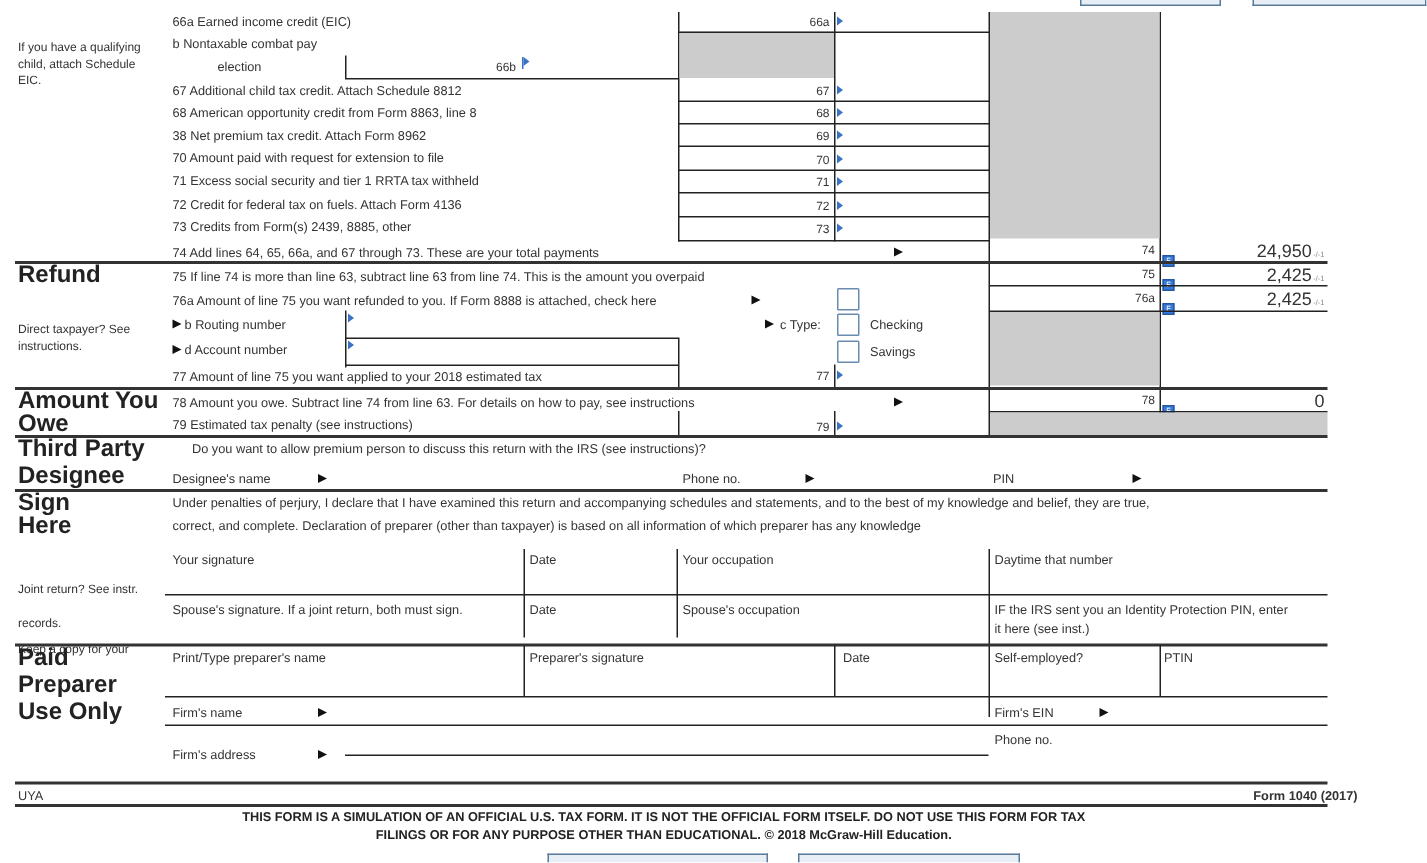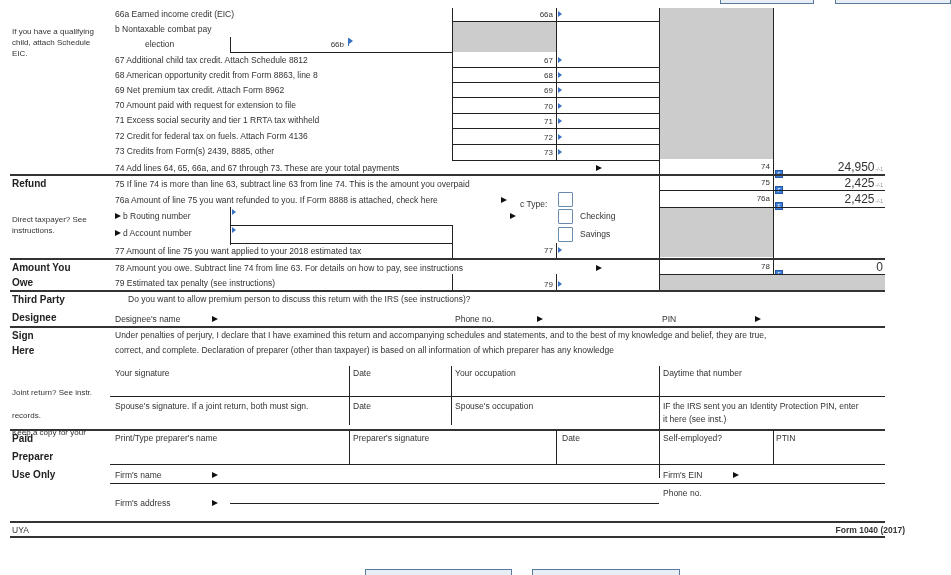--- a/index.html
+++ b/index.html
@@ -1,19 +1,19 @@
 <!DOCTYPE html>
 <html><head>
 <meta charset="utf-8">
 <style>
   * { box-sizing: border-box; margin: 0; padding: 0; }
   html, body { width: 951px; height: 575px; background: #ffffff; overflow: hidden; }
   body { position: relative; font-family: "Liberation Sans", sans-serif; color: #222; }
   .t { position: absolute; font-size: 8.5px; color: #333; white-space: nowrap; line-height: 10px; }
-  .sec { position: absolute; font-size: 10px; font-weight: bold; color: #222; line-height: 14px; }
+  .sec { position: absolute; font-size: 16px; font-weight: bold; color: #222; line-height: 14px; }
   .hl { position: absolute; height: 0; border-top: 1px solid #222; }
   .hl2 { position: absolute; height: 0; border-top: 2px solid #333; }
   .vl { position: absolute; width: 0; border-left: 1px solid #222; }
   .shade { position: absolute; background: #cccccc; }
   .lnum { position: absolute; font-size: 8px; color: #333; text-align: right; line-height: 10px; }
   .flag { position: absolute; width: 0; height: 0; border-top: 3px solid transparent; border-bottom: 3px solid transparent; border-left: 4px solid #3a73c4; }
   .flagpole { position: absolute; width: 0; border-left: 1px solid #3a73c4; height: 8px; }
   .badge { position: absolute; width: 8px; height: 8px; background: #3a7bd5; border: 1px solid #2559a8; font-size: 5px; color: #fff; line-height: 6px; text-align: center; }
   .amt { position: absolute; font-size: 12px; color: #333; text-align: right; line-height: 13px; }
   .amt small { font-size: 5px; color: #888; margin-left: 1px; }
@@ -32,21 +32,21 @@
 
 <div class="t" style="left:12px; top:27px; font-size:8px;">If you have a qualifying</div>
 <div class="t" style="left:12px; top:38px; font-size:8px;">child, attach Schedule</div>
 <div class="t" style="left:12px; top:49px; font-size:8px;">EIC.</div>
 
 <div class="t" style="left:115px; top:9px;">66a Earned income credit (EIC)</div>
 <div class="t" style="left:115px; top:24px;">b   Nontaxable combat pay</div>
 <div class="t" style="left:129px; top:39px;margin-left:16px;">election</div>
 <div class="t" style="left:115px; top:55px;">67  Additional child tax credit.  Attach Schedule 8812</div>
 <div class="t" style="left:115px; top:70px;">68  American opportunity credit from Form 8863, line 8</div>
-<div class="t" style="left:115px; top:85px;">69  Net premium tax credit. Attach Form 8962</div>
+<div class="t" style="left:115px; top:85px;">38  Net premium tax credit. Attach Form 8962</div>
 <div class="t" style="left:115px; top:100px;">70  Amount paid with request for extension to file</div>
 <div class="t" style="left:115px; top:115px;">71  Excess social security and tier 1 RRTA tax withheld</div>
 <div class="t" style="left:115px; top:131px;">72  Credit for federal tax on fuels.  Attach Form 4136</div>
 <div class="t" style="left:115px; top:146px;">73  Credits from Form(s) 2439, 8885, other</div>
 <div class="t" style="left:115px; top:163px;">74  Add lines 64, 65, 66a, and 67 through 73. These are your total payments</div>
 
 <div class="vl" style="left:230px; top:37px; height:15px;"></div>
 <div class="hl" style="left:230px; top:52px; width:222px;"></div>
 <div class="lnum" style="left:322px; top:40px; width:22px;text-align:right;">66b</div>
 <div class="flagpole" style="left:348px; top:38px;"></div>
@@ -112,21 +112,21 @@
 <div class="t" style="left:12px; top:226px; font-size:8px;">instructions.</div>
 
 <div class="arrow" style="left:115px; top:213px;"></div>
 <div class="t" style="left:123px; top:211px;">b  Routing number</div>
 <div class="vl" style="left:230px; top:207px; height:38px;"></div>
 <div class="flag" style="left:232px; top:209px;"></div>
 <div class="hl" style="left:230px; top:225px; width:222px;"></div>
 <div class="vl" style="left:452px; top:225px; height:35px;"></div>
 
 <div class="arrow" style="left:510px; top:213px;"></div>
-<div class="t" style="left:520px; top:199px;">c  Type:</div>
+<div class="t" style="left:520px; top:211px;">c  Type:</div>
 <div class="cb" style="left:558px; top:209px;"></div>
 <div class="t" style="left:580px; top:211px;">Checking</div>
 <div class="cb" style="left:558px; top:227px;"></div>
 <div class="t" style="left:580px; top:229px;">Savings</div>
 
 <div class="arrow" style="left:115px; top:230px;"></div>
 <div class="t" style="left:123px; top:228px;">d  Account number</div>
 <div class="flag" style="left:232px; top:227px;"></div>
 <div class="hl" style="left:230px; top:243px; width:222px;"></div>
 
@@ -213,16 +213,18 @@
 <div class="t" style="left:115px; top:498px;">Firm's address</div>
 <div class="arrow" style="left:212px; top:500px;"></div>
 <div class="hl" style="left:230px; top:503px; width:429px;"></div>
 <div class="hl2" style="left:10px; top:521px; width:875px;"></div>
 
 <div class="t" style="left:12px; top:525px;">UYA</div>
 <div class="foot" style="left:800px; top:525px; width:105px; text-align:right;">Form 1040 (2017)</div>
 <div class="hl2" style="left:10px; top:536px; width:875px;"></div>
 
 <div class="disc" style="left:0; top:538px; width:885px;">
+  <div>THIS FORM IS A SIMULATION OF AN OFFICIAL U.S. TAX FORM. IT IS NOT THE OFFICIAL FORM ITSELF. DO NOT USE THIS FORM FOR TAX</div>
+  <div>FILINGS OR FOR ANY PURPOSE OTHER THAN EDUCATIONAL. © 2018 McGraw-Hill Education.</div>
 </div>
 
 <div class="botbtn" style="left:365px; top:569px; width:147px;"></div>
 <div class="botbtn" style="left:532px; top:569px; width:148px;"></div>
 
 </body></html>

